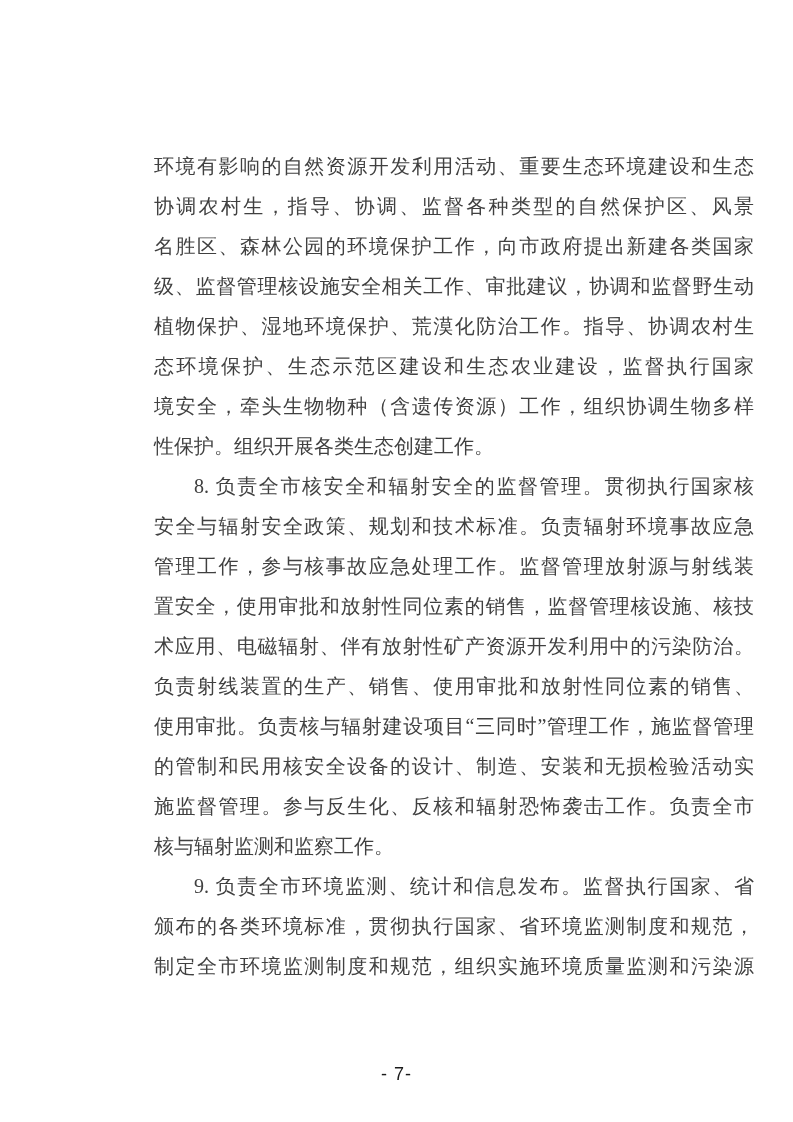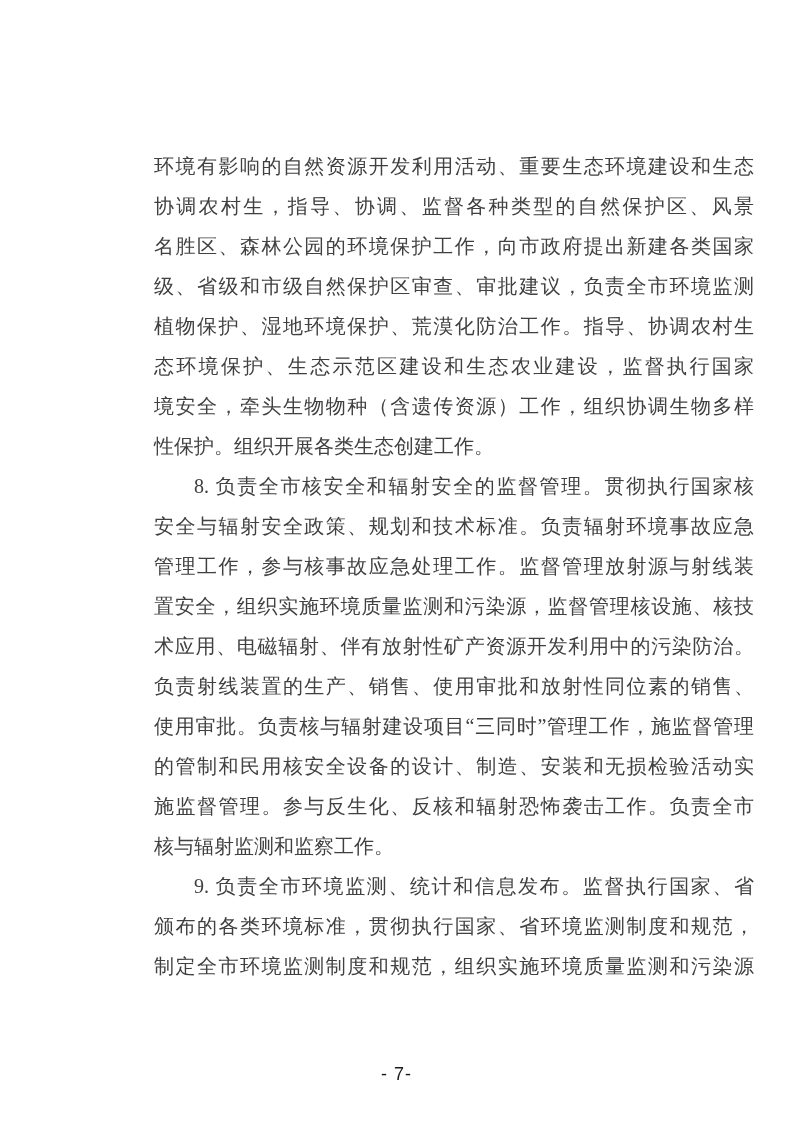--- a/index.html
+++ b/index.html
@@ -56,32 +56,32 @@
 </head>
 <body>
 
 <div class="page">
   <div class="content">
 
     <div>
       <div class="line">环境有影响的自然资源开发利用活动、重要生态环境建设和生态</div>
       <div class="line">协调农村生，指导、协调、监督各种类型的自然保护区、风景</div>
       <div class="line">名胜区、森林公园的环境保护工作，向市政府提出新建各类国家</div>
-      <div class="line">级、省级和市级自然保护区审查、审批建议，负责全市环境监测</div>
+      <div class="line">级、监督管理核设施安全相关工作、审批建议，协调和监督野生动</div>
       <div class="line">植物保护、湿地环境保护、荒漠化防治工作。指导、协调农村生</div>
       <div class="line">态环境保护、生态示范区建设和生态农业建设，监督执行国家</div>
       <div class="line">境安全，牵头生物物种（含遗传资源）工作，组织协调生物多样</div>
       <div class="line last">性保护。组织开展各类生态创建工作。</div>
     </div>
 
     <div>
       <div class="line indent">8. 负责全市核安全和辐射安全的监督管理。贯彻执行国家核</div>
       <div class="line">安全与辐射安全政策、规划和技术标准。负责辐射环境事故应急</div>
       <div class="line">管理工作，参与核事故应急处理工作。监督管理放射源与射线装</div>
-      <div class="line">置安全，组织实施环境质量监测和污染源，监督管理核设施、核技</div>
+      <div class="line">置安全，使用审批和放射性同位素的销售，监督管理核设施、核技</div>
       <div class="line">术应用、电磁辐射、伴有放射性矿产资源开发利用中的污染防治。</div>
       <div class="line">负责射线装置的生产、销售、使用审批和放射性同位素的销售、</div>
       <div class="line">使用审批。负责核与辐射建设项目“三同时”管理工作，施监督管理</div>
       <div class="line">的管制和民用核安全设备的设计、制造、安装和无损检验活动实</div>
       <div class="line">施监督管理。参与反生化、反核和辐射恐怖袭击工作。负责全市</div>
       <div class="line last">核与辐射监测和监察工作。</div>
     </div>
 
     <div>
       <div class="line indent">9. 负责全市环境监测、统计和信息发布。监督执行国家、省</div>

